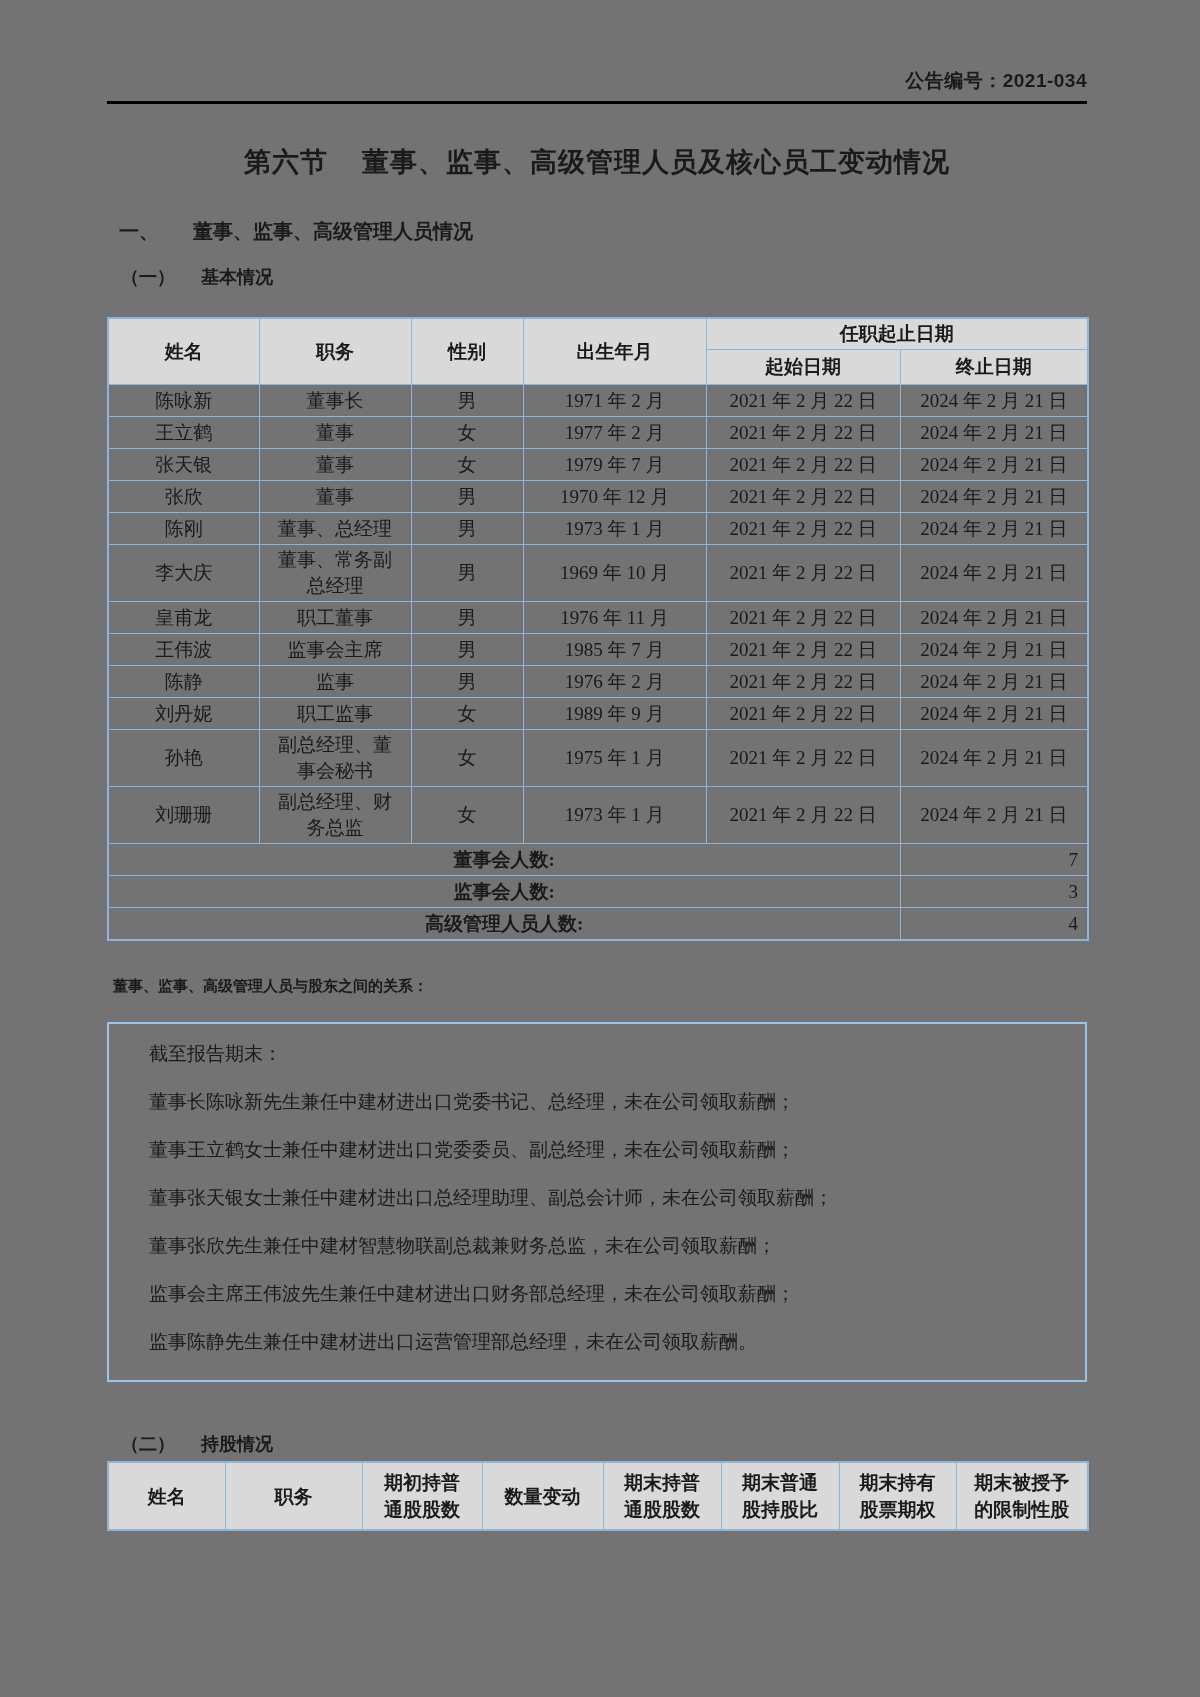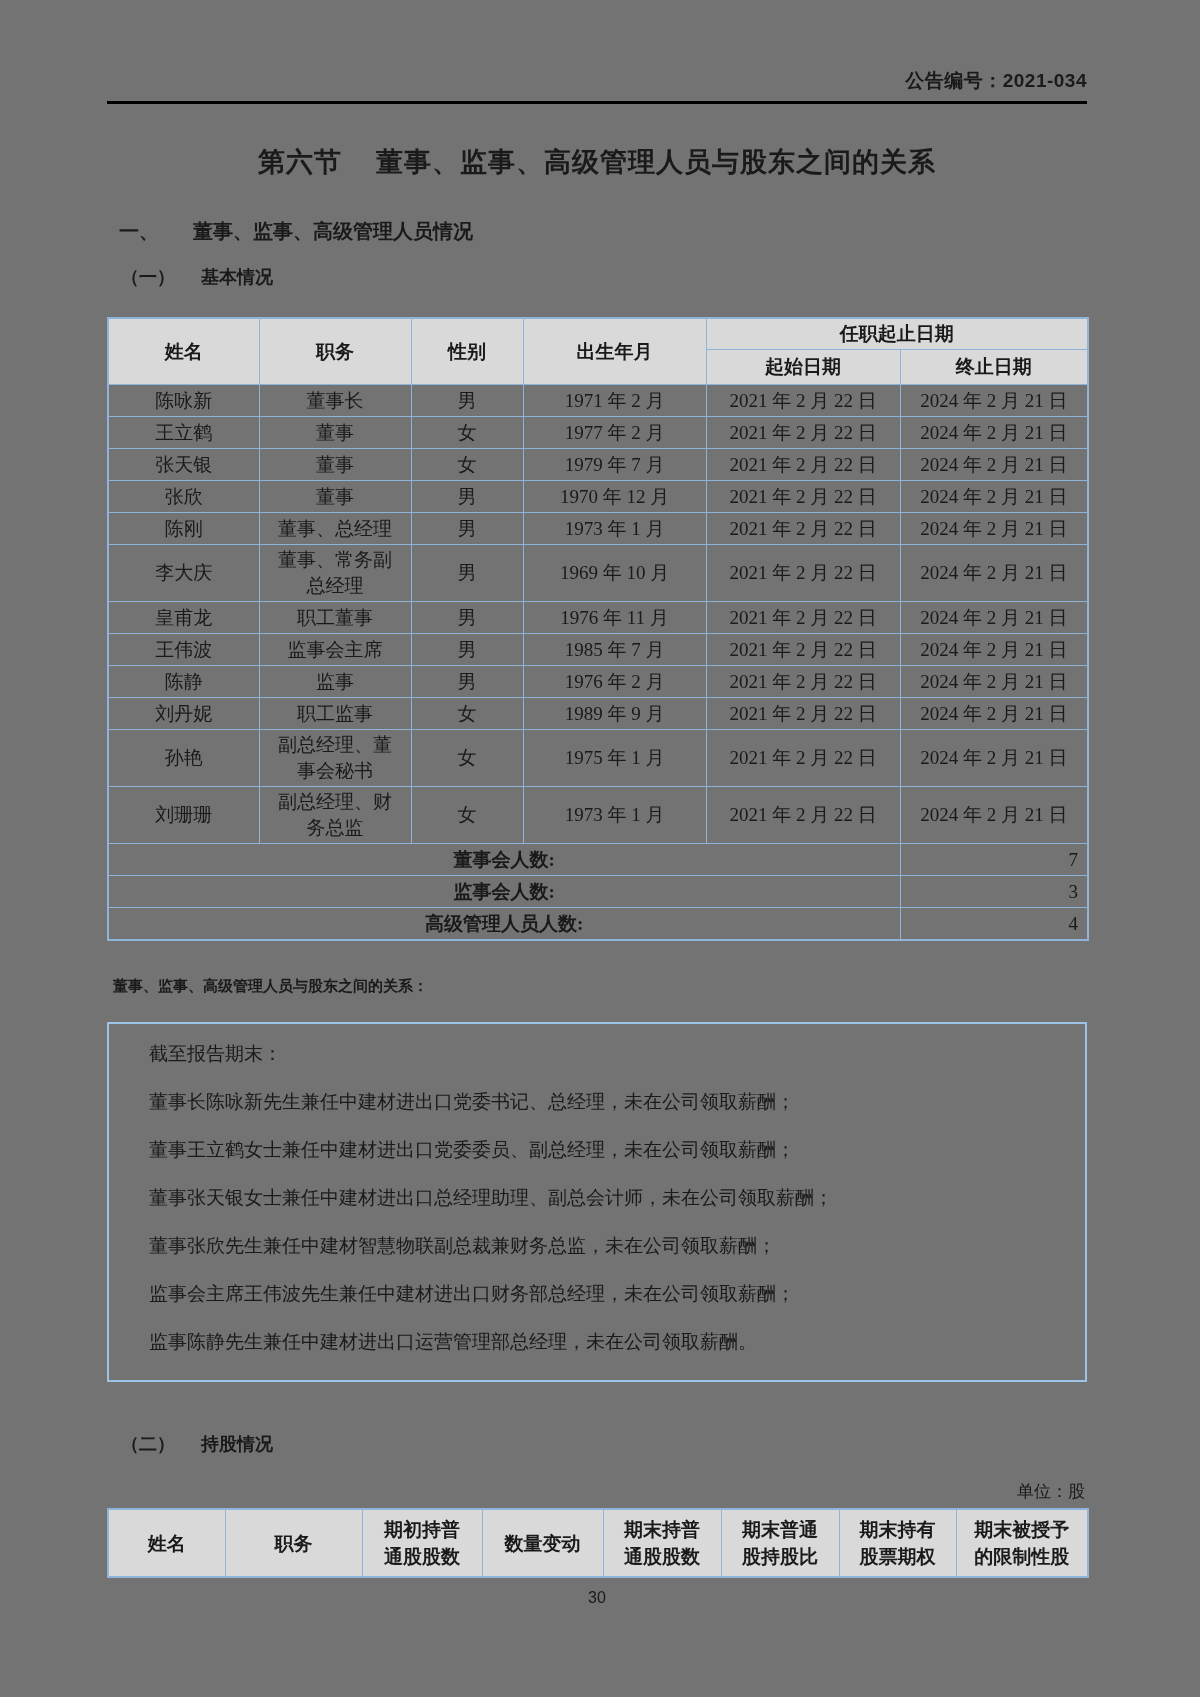--- a/index.html
+++ b/index.html
@@ -83,21 +83,21 @@
 </style>
 </head>
 <body>
 
 <div class="page">
   <div class="content">
 
     <div class="doc-number">公告编号：2021-034</div>
     <div class="top-rule"></div>
 
-    <div class="doc-title"><span>第六节</span><span class="t-sep"></span><span>董事、监事、高级管理人员与股东之间的关系</span></div>
+    <div class="doc-title"><span>第六节</span><span class="t-sep"></span><span>董事、监事、高级管理人员及核心员工变动情况</span></div>
 
     <div class="h2">
       <span class="num">一、</span>
       <span>董事、监事、高级管理人员情况</span>
     </div>
 
     <div class="h3">
       <span class="num">（一）</span>
       <span>基本情况</span>
     </div>
@@ -250,21 +250,20 @@
         <p>董事张欣先生兼任中建材智慧物联副总裁兼财务总监，未在公司领取薪酬；</p>
         <p>监事会主席王伟波先生兼任中建材进出口财务部总经理，未在公司领取薪酬；</p>
         <p>监事陈静先生兼任中建材进出口运营管理部总经理，未在公司领取薪酬。</p>
       </div>
 
     <div class="h3 second">
       <span class="num">（二）</span>
       <span>持股情况</span>
     </div>
 
-    <div class="unit-note">单位：股</div>
 
     <table class="grid holding-table">
       <colgroup>
         <col style="width:117px">
           <col style="width:137px">
           <col style="width:120px">
           <col style="width:121px">
         <col style="width:118px">
           <col style="width:118px">
           <col style="width:117px">
@@ -282,16 +281,15 @@
             <th class="wrap">期末普通
 股持股比</th>
             <th class="wrap">期末持有
 股票期权</th>
             <th class="wrap">期末被授予
 的限制性股</th>
           </tr>
       </thead>
     </table>
 
-    <div class="page-number">30</div>
 
   </div>
 </div>
 
 </body></html>

